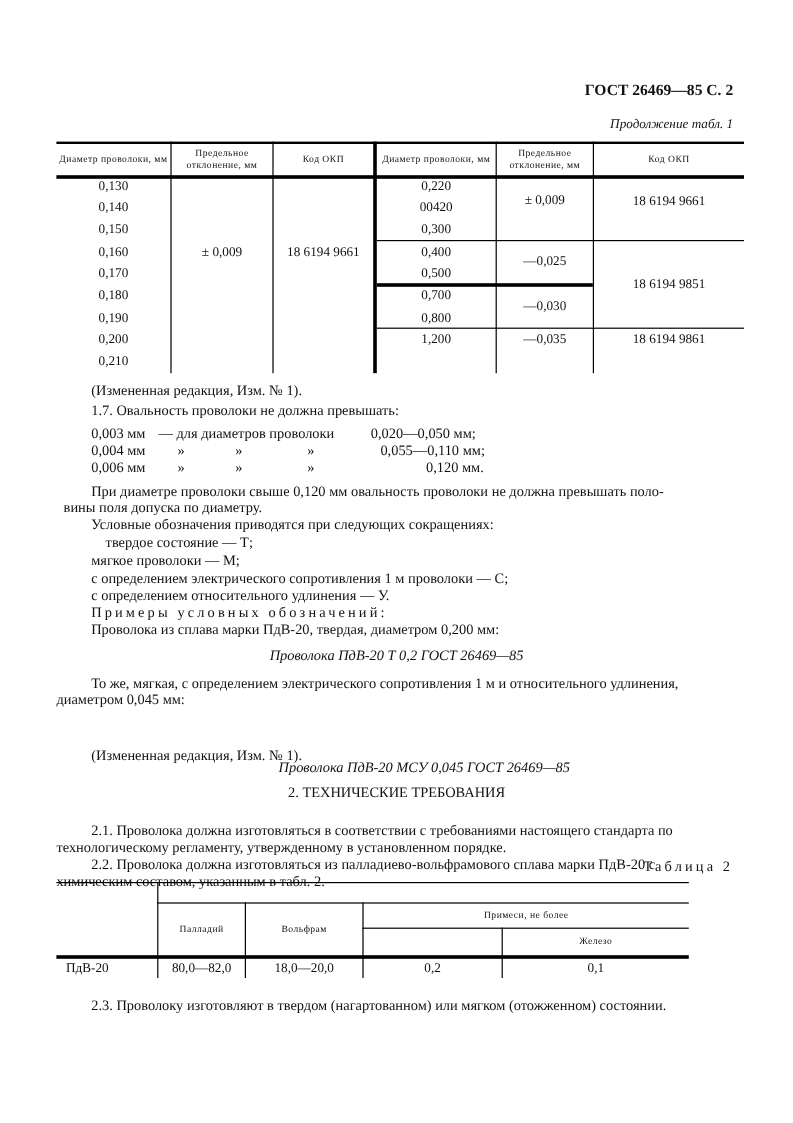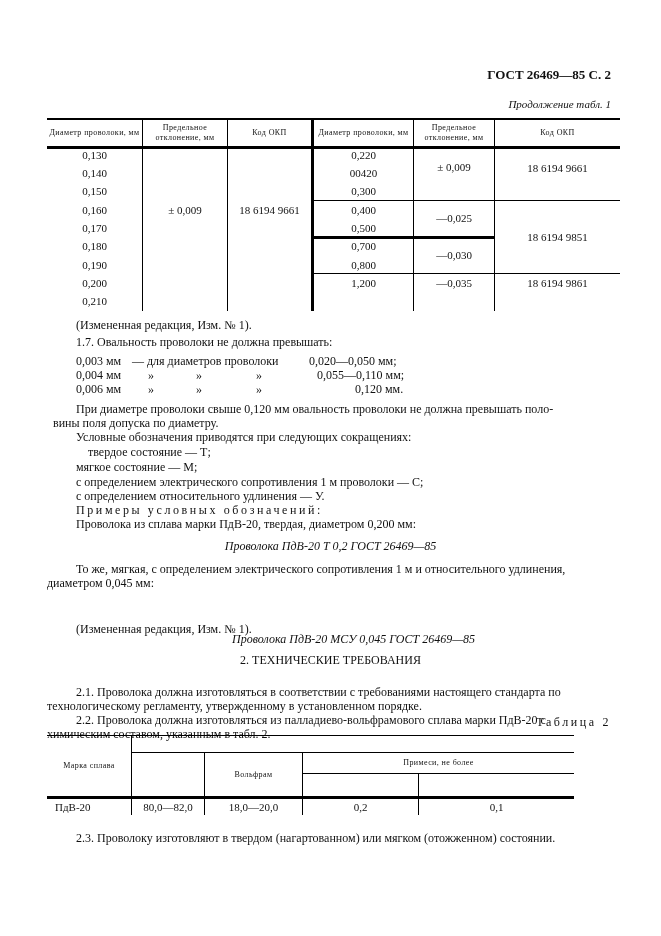--- a/index.html
+++ b/index.html
@@ -117,21 +117,21 @@
   <span style="left:72px;">»</span>
   <span style="left:120px;">»</span>
   <span style="left:180px;">»</span>
   <span style="left:279px;">0,120 мм.</span>
 </div>
 
 <div class="abs p" style="left:76px;top:402px;">При диаметре проволоки свыше 0,120 мм овальность проволоки не должна превышать поло-</div>
 <div class="abs p" style="left:53px;top:416px;">вины поля допуска по диаметру.</div>
 <div class="abs p" style="left:76px;top:430px;">Условные обозначения приводятся при следующих сокращениях:</div>
 <div class="abs p" style="left:76px;top:445px;margin-left:12px;">твердое состояние — Т;</div>
-<div class="abs p" style="left:76px;top:460px;">мягкое состояние — М;</div>
+<div class="abs p" style="left:76px;top:460px;">мягкое проволоки — М;</div>
 <div class="abs p" style="left:76px;top:475px;">с определением электрического сопротивления 1 м проволоки — С;</div>
 <div class="abs p" style="left:76px;top:489px;">с определением относительного удлинения — У.</div>
 <div class="abs p spaced" style="left:76px;top:503px;letter-spacing:2.6px;">Примеры условных обозначений:</div>
 <div class="abs p" style="left:76px;top:517px;">Проволока из сплава марки ПдВ-20, твердая, диаметром 0,200 мм:</div>
 <div class="abs p ital center" style="top:539px;">Проволока ПдВ-20 Т 0,2 ГОСТ 26469—85</div>
 <div class="abs p" style="left:76px;top:562px;">То же, мягкая, с определением электрического сопротивления 1 м и относительного удлинения,</div>
 <div class="abs p" style="left:47px;top:576px;">диаметром 0,045 мм:</div>
 <div class="abs p ital center" style="top:632px;margin-left:23px;">Проволока ПдВ-20 МСУ 0,045 ГОСТ 26469—85</div>
 <div class="abs p bold" style="left:76px;top:622px;">(Измененная редакция, Изм. № 1).</div>
 <div class="abs p bold center" style="top:653px;">2. ТЕХНИЧЕСКИЕ ТРЕБОВАНИЯ</div>
@@ -145,23 +145,24 @@
 <div class="abs t2" style="top:735px;">
   <div class="line" style="left:0;width:527px;top:0;height:1px;"></div>
   <div class="line" style="left:84px;width:443px;top:17px;height:1px;"></div>
   <div class="line" style="left:255px;width:272px;top:38px;height:1px;"></div>
   <div class="line" style="left:0;width:527px;top:61px;height:3px;"></div>
   <div class="line" style="left:84px;width:1px;top:0;height:80px;"></div>
   <div class="line" style="left:157px;width:1px;top:17px;height:63px;"></div>
   <div class="line" style="left:255px;width:1px;top:17px;height:63px;"></div>
   <div class="line" style="left:371px;width:1px;top:38px;height:42px;"></div>
 
-  <div class="cell" style="left:0;width:84px;top:1px;height:60px;">Марка сплава</div>
+  <div class="cell" style="left:85px;width:72px;top:18px;height:43px;">Палладий</div>
   <div class="cell" style="left:256px;width:271px;top:18px;height:20px;">Примеси, не более</div>
   <div class="cell" style="left:158px;width:97px;top:18px;height:43px;">Вольфрам</div>
+  <div class="cell" style="left:372px;width:155px;top:39px;height:22px;">Железо</div>
 
   <div class="dval" style="left:8px;top:66px;text-align:left;">ПдВ-20</div>
   <div class="dval" style="left:85px;width:72px;top:66px;">80,0—82,0</div>
   <div class="dval" style="left:158px;width:97px;top:66px;">18,0—20,0</div>
   <div class="dval" style="left:256px;width:115px;top:66px;">0,2</div>
   <div class="dval" style="left:372px;width:155px;top:66px;">0,1</div>
 </div>
 
 <div class="abs p" style="left:76px;top:831px;">2.3. Проволоку изготовляют в твердом (нагартованном) или мягком (отожженном) состоянии.</div>
 

